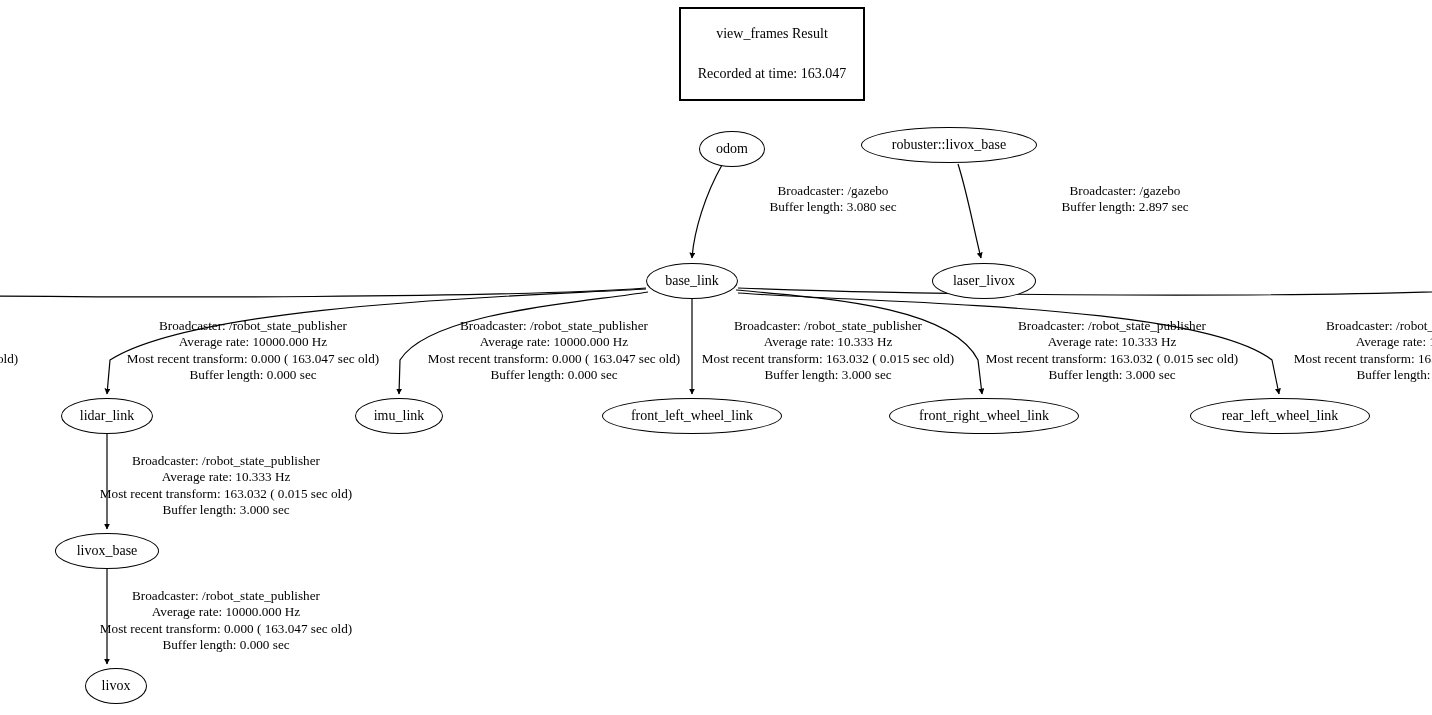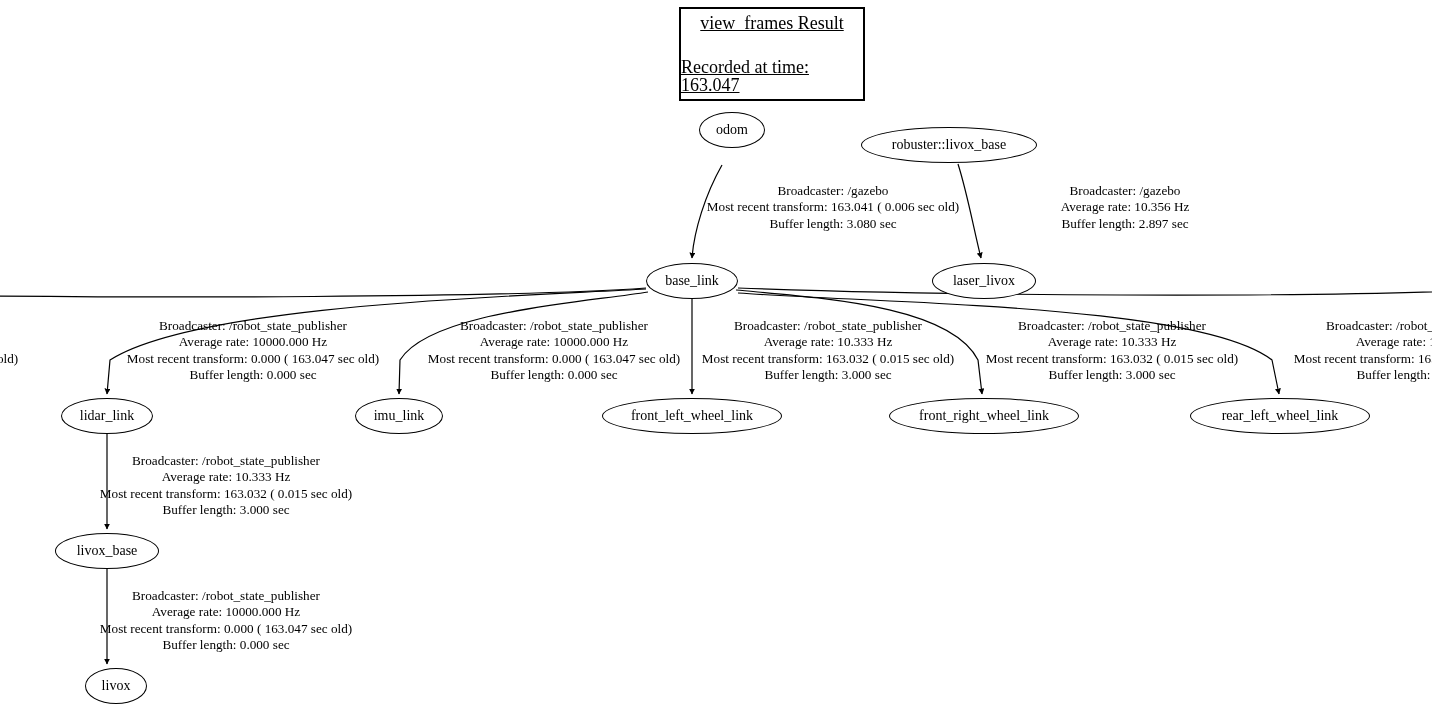--- a/index.html
+++ b/index.html
@@ -43,23 +43,22 @@
     border: 2.2px solid #000000;
     background: #ffffff;
     box-sizing: border-box;
     display: flex;
     flex-direction: column;
     align-items: center;
     justify-content: center;
     transform: translate(-50%, -50%);
   }
   .title-line {
-    font-size: 18px;
+    font-size: 14px;
     line-height: 1;
-    text-decoration: underline;
   }
   .title-line.first { margin-bottom: 26px; }
   .edge-label {
     position: absolute;
     text-align: center;
     font-size: 13.2px;
     line-height: 16.3px;
     white-space: nowrap;
     transform: translate(-50%, 0);
   }
@@ -94,21 +93,21 @@
       <path d="M 107,569 L 107,664" marker-end="url(#arrow)"></path>
     </g>
   </svg>
 
   <div class="title-box" id="title-box" style="left: 772px; top: 54px; width: 186px; height: 94px;">
     <div class="title-line first">view_frames Result</div>
     <div class="title-line">Recorded at time: 163.047</div>
   </div>
 
   <div id="node-layer">
-      <div class="node" style="left: 732px; top: 130px; width: 66px; height: 36px;">
+      <div class="node" style="left: 732px; top: 149px; width: 66px; height: 36px;">
         <span>odom</span>
       </div>
       <div class="node" style="left: 949px; top: 145px; width: 176px; height: 36px;">
         <span>robuster::livox_base</span>
       </div>
       <div class="node" style="left: 692px; top: 281px; width: 92px; height: 36px;">
         <span>base_link</span>
       </div>
       <div class="node" style="left: 984px; top: 281px; width: 104px; height: 36px;">
         <span>laser_livox</span>
@@ -131,26 +130,24 @@
       <div class="node" style="left: 107px; top: 551px; width: 104px; height: 36px;">
         <span>livox_base</span>
       </div>
       <div class="node" style="left: 116px; top: 686px; width: 62px; height: 36px;">
         <span>livox</span>
       </div>
     </div>
   <div id="label-layer">
       <div class="edge-label" style="left: 833px; top: 183px;">
         <div>Broadcaster: /gazebo</div>
-        <div>Most recent transform: 163.041 ( 0.006 sec old)</div>
         <div>Buffer length: 3.080 sec</div>
       </div>
       <div class="edge-label" style="left: 1125px; top: 183px;">
         <div>Broadcaster: /gazebo</div>
-        <div>Average rate: 10.356 Hz</div>
         <div>Buffer length: 2.897 sec</div>
       </div>
       <div class="edge-label clip-left" style="left: -108px; top: 318px;">
         <div>Broadcaster: /robot_state_publisher</div>
         <div>Average rate: 10000.000 Hz</div>
         <div>Most recent transform: 0.000 ( 163.047 sec old)</div>
         <div>Buffer length: 0.000 sec</div>
       </div>
       <div class="edge-label" style="left: 253px; top: 318px;">
         <div>Broadcaster: /robot_state_publisher</div>

